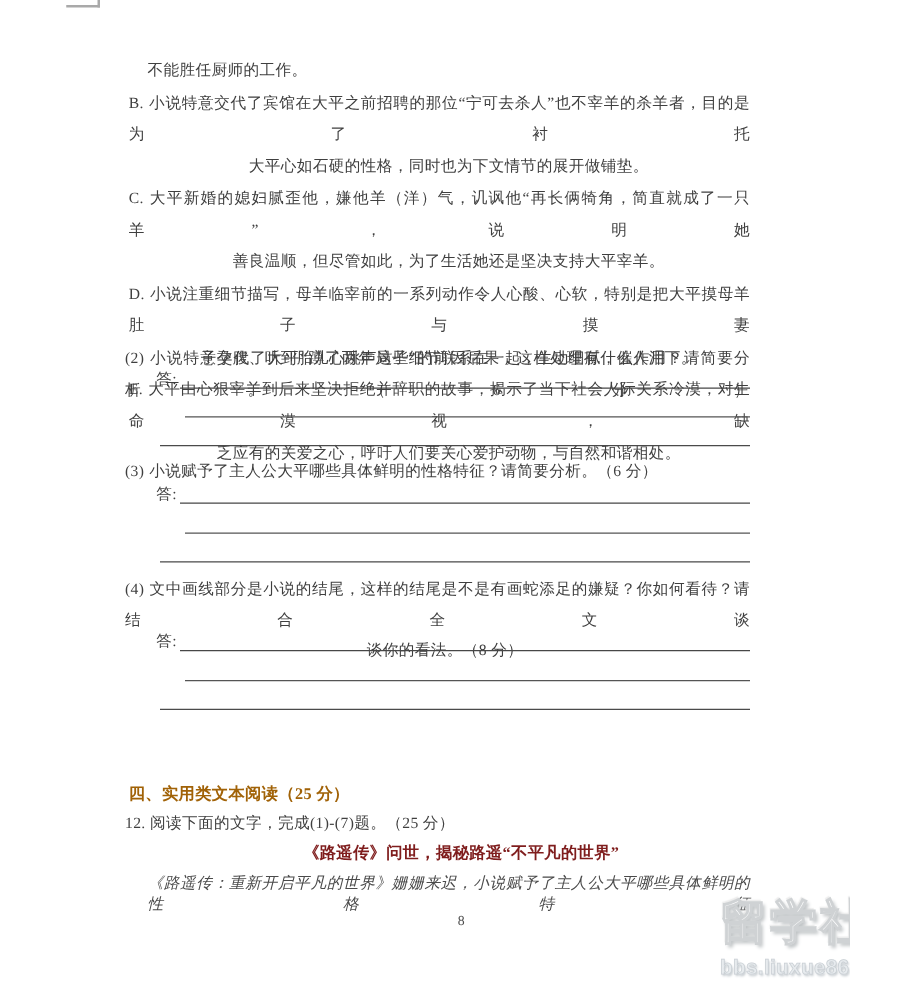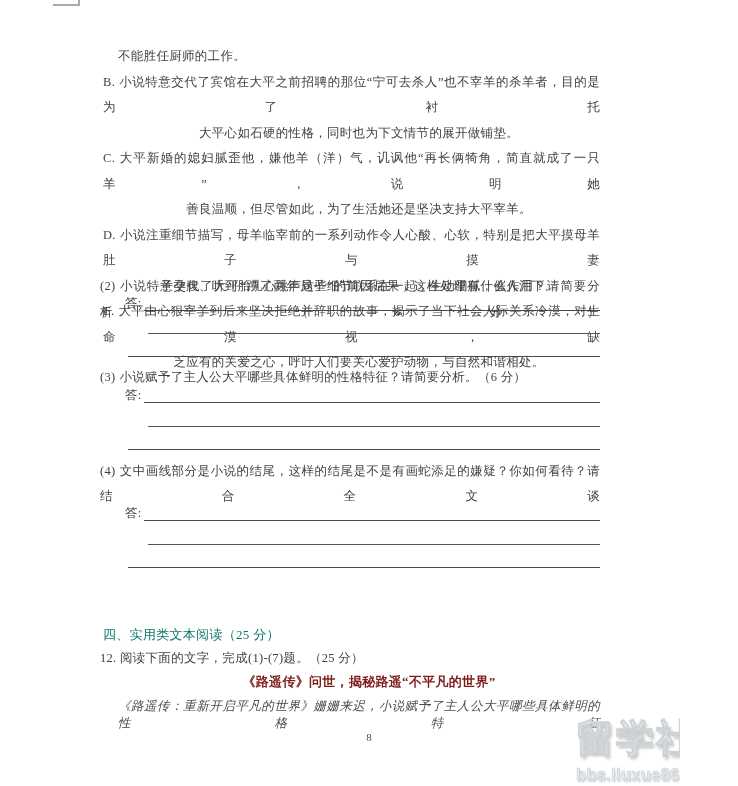--- a/index.html
+++ b/index.html
@@ -24,21 +24,21 @@
   .qblock .line.cont { margin-left:12px; }
 
   .ans { position:absolute; left:125px; width:475px; }
   .ans .row1 { display:flex; align-items:flex-end; height:20px; }
   .ans .anslbl { line-height:14px; padding-bottom:1px; flex:0 0 auto; margin-right:2px; }
   .ans .rule1 { flex:1 1 auto; height:100%; border-bottom:1.2px solid #474747; }
   .ans .row2 { height:23px; margin-left:23px; border-bottom:1.2px solid #555; }
   .ans .row2.tall { height:24px; }
   .ans .row3 { height:23px; margin-left:3px; border-bottom:1.3px solid #4a4a4a; }
 
-  #sec4-heading { position:absolute; left:103px; top:626px; font-weight:normal; color:#0f766e; font-size:13px; }
+  #sec4-heading { position:absolute; left:103px; top:626px; font-weight:bold; color:#a16207; font-size:13px; }
   #q12-line { position:absolute; left:100px; top:650px; width:520px; }
   #passage-title { position:absolute; left:0; top:673px; width:738px; text-align:center;
     font-weight:bold; color:#7f1d1d; font-size:13px; }
   #passage-para { position:absolute; left:118px; top:698px; width:482px;
     font-style:italic; text-align:justify; text-align-last:justify; color:#4a4a4a; }
   #page-number { position:absolute; left:0; top:731px; width:738px; text-align:center;
     font-size:11px; color:#4c4c4c; letter-spacing:0; }
 
   
   #watermark { position:absolute; left:576px; top:719px; width:162px;
@@ -99,20 +99,21 @@
     <div class="row1">
       <span class="anslbl">答:</span>
       <div class="rule1"></div>
     </div>
     <div class="row2 tall"></div>
     <div class="row3"></div>
   </div>
 
   <div class="qblock" style="top:459px; line-height:24.5px;">
     <div class="line full"><span class="lbl">(4)</span><span>文中画线部分是小说的结尾，这样的结尾是不是有画蛇添足的嫌疑？你如何看待？请结合全文谈</span></div>
+    <div class="line cont">谈你的看法。（8 分）</div>
   </div>
   <div class="ans" style="top:501px">
     <div class="row1">
       <span class="anslbl">答:</span>
       <div class="rule1"></div>
     </div>
     <div class="row2 tall"></div>
     <div class="row3"></div>
   </div>
 

